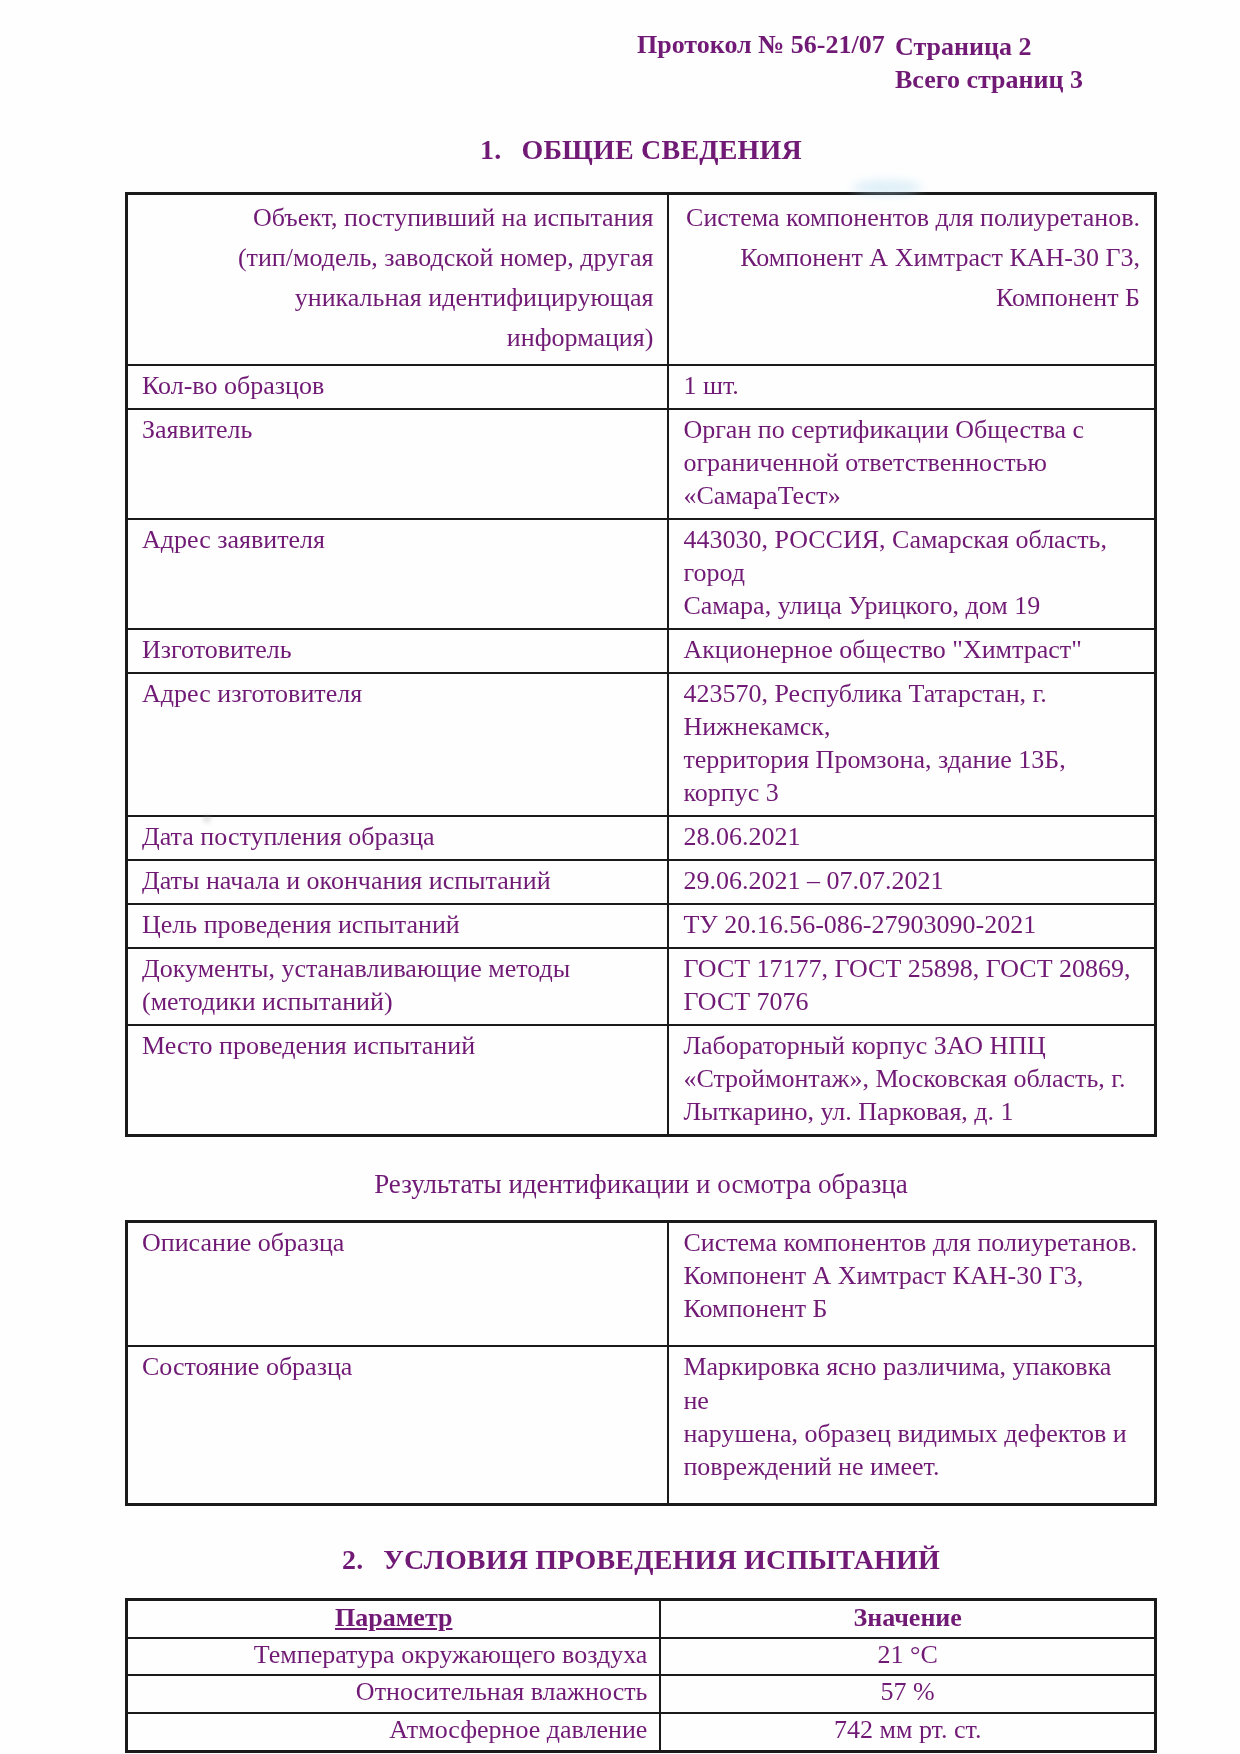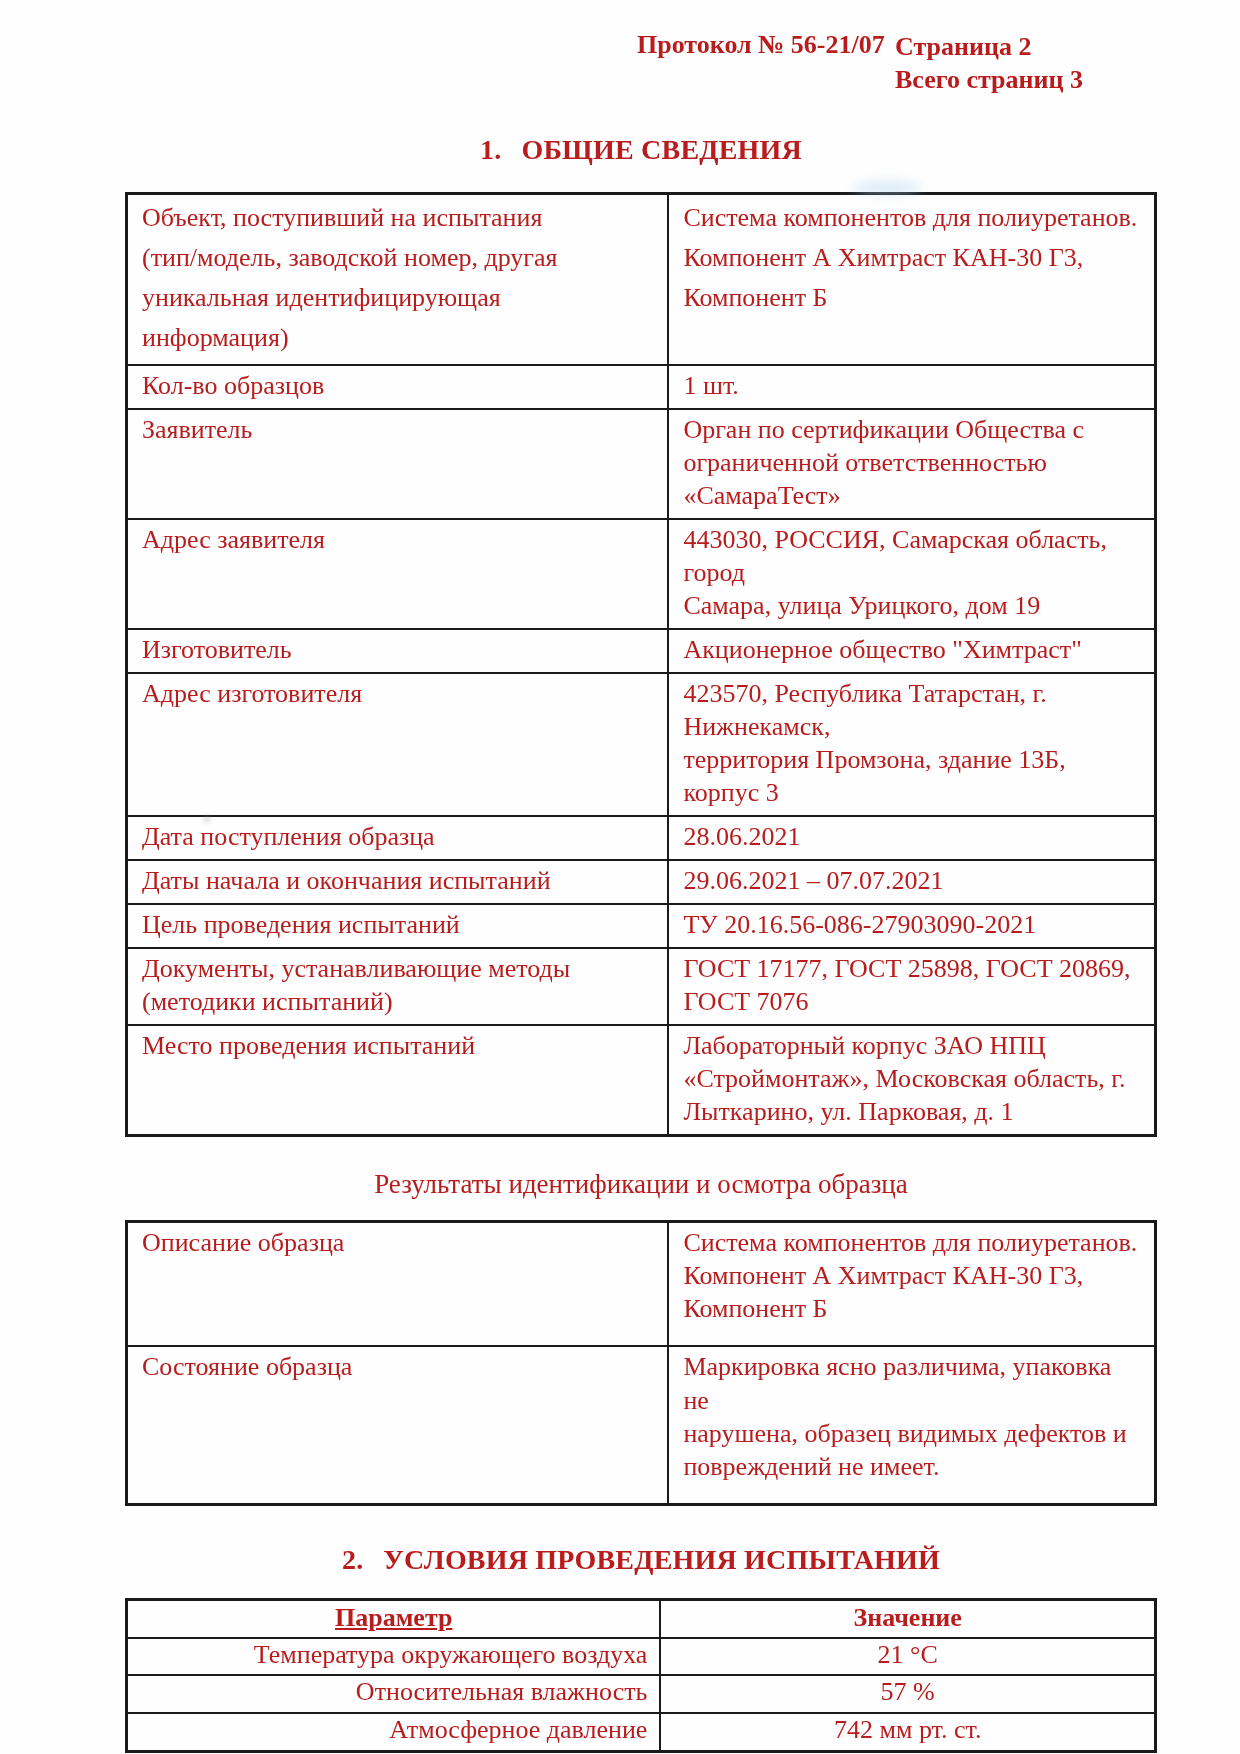--- a/index.html
+++ b/index.html
@@ -4,42 +4,42 @@
 <style>
   html,body{margin:0;padding:0;background:#e8e8e8;}
   .page{
     position:relative;
     width:1240px;height:1754px;
     margin:0 auto;
     background:#fefefe;
     box-sizing:border-box;
     padding:30px 83px 0 125px;
     font-family:"Liberation Serif","DejaVu Serif",serif;
-    color:#b91c1c;
+    color:#701a75;
     overflow:hidden;
   }
   
   .hdr{position:relative;height:66px;font-weight:bold;font-size:26px;}
   .hdr-protocol{position:absolute;left:512px;top:0;white-space:nowrap;}
   .hdr-pages{position:absolute;left:770px;top:0;line-height:33px;white-space:nowrap;}
   
   .sec-title{text-align:center;font-weight:bold;font-size:28px;margin-top:38px;letter-spacing:.2px;}
   .sec-title .num{margin-right:20px;}
   .mid-title{text-align:center;font-weight:normal;font-size:27px;margin-top:32px;}
   
   table{width:100%;border-collapse:collapse;border:3px solid #1a1a1a;table-layout:fixed;}
   td,th{border:2px solid #1a1a1a;}
   .info-table{margin-top:26px;}
   .info-table td{
     font-size:26px;line-height:1.27;
     padding:3px 14px 6px;vertical-align:top;
   }
   .info-table .col-label{width:49.7%;}
   .val{white-space:pre-line;}
-  .loose td{line-height:1.54;}
+  .loose td{line-height:1.54;text-align:right;}
   .ident-table{margin-top:20px;}
   .ident-table td{font-size:26px;line-height:1.27;padding:3px 14px 20px;vertical-align:top;}
   .cond-table{margin-top:22px;}
   .cond-table th{font-size:26px;padding:2px 10px 4px;}
   .cond-table td{font-size:26px;line-height:1.18;padding:1px 12px 4px;text-align:center;}
   .cond-table td.param{text-align:right;}
   .cond-table .col-label{width:49.7%;text-decoration:underline;}
   
   .smudge{position:absolute;left:852px;top:180px;width:70px;height:15px;
           background:#aed9ee;opacity:.4;filter:blur(5px);border-radius:50%;}

